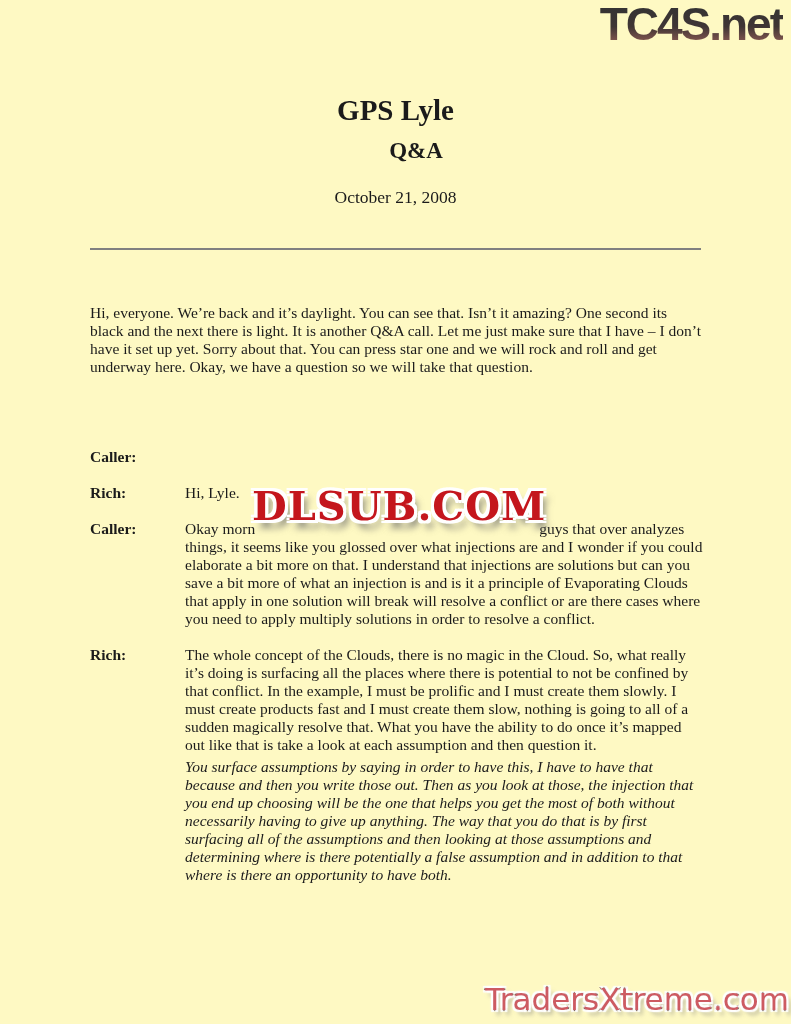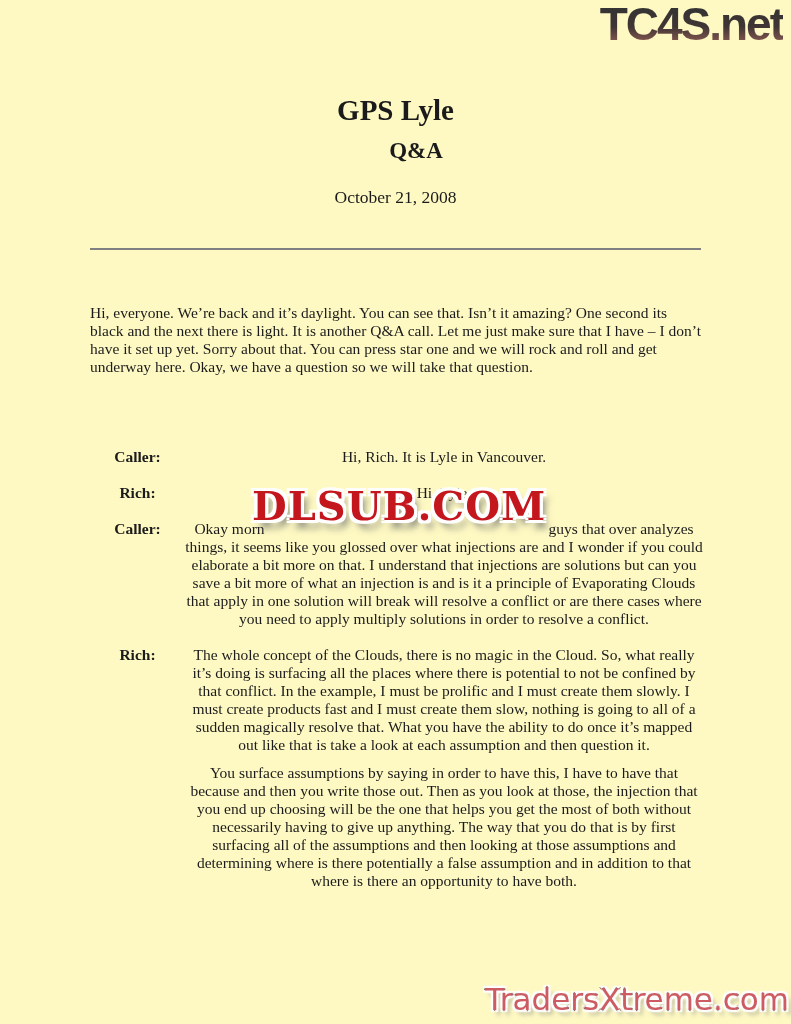--- a/index.html
+++ b/index.html
@@ -45,24 +45,24 @@
   }
 
   
   .intro {
     margin: 54px 88px 0 90px;
     font-size: 15.5px;
     line-height: 18px;
   }
 
   .dialogue { margin: 72px 88px 0 90px; }
-  .row { display: flex; margin-bottom: 18px; font-size: 15.5px; line-height: 18px; text-align: center; }
+  .row { display: flex; margin-bottom: 18px; font-size: 15.5px; line-height: 18px; }
   .speaker { width: 95px; flex-shrink: 0; font-weight: bold; }
   .text { flex: 1; }
-  .para-gap { margin-top: 10px; }
+  .para-gap { margin-top: 4px; font-style: italic; }
   .wm-spacer { display: inline-block; width: 284px; height: 1px; }
 
   
   .dlsub {
     position: absolute;
     left: 252px;
     top: 484px;
     font-family: "DejaVu Serif", serif;
     font-weight: bold;
     font-size: 40px;
@@ -112,21 +112,20 @@
   </div>
 
   <div class="rule"></div>
 
   <p class="intro">Hi, everyone. We’re back and it’s daylight. You can see that. Isn’t it amazing? One second its black and the next there is light. It is another Q&amp;A call. Let me just make sure that I have – I don’t have it set up yet. Sorry about that. You can press star one and we will rock and roll and get underway here. Okay, we have a question so we will take that question.</p>
 
   <div class="dialogue">
 
     <div class="row">
       <div class="speaker">Caller:</div>
-      <div class="text">Hi, Rich. It is Lyle in Vancouver.</div>
     </div>
 
     <div class="row">
       <div class="speaker">Rich:</div>
       <div class="text">Hi, Lyle.</div>
     </div>
 
     <div class="row">
       <div class="speaker">Caller:</div>
       <div class="text">

